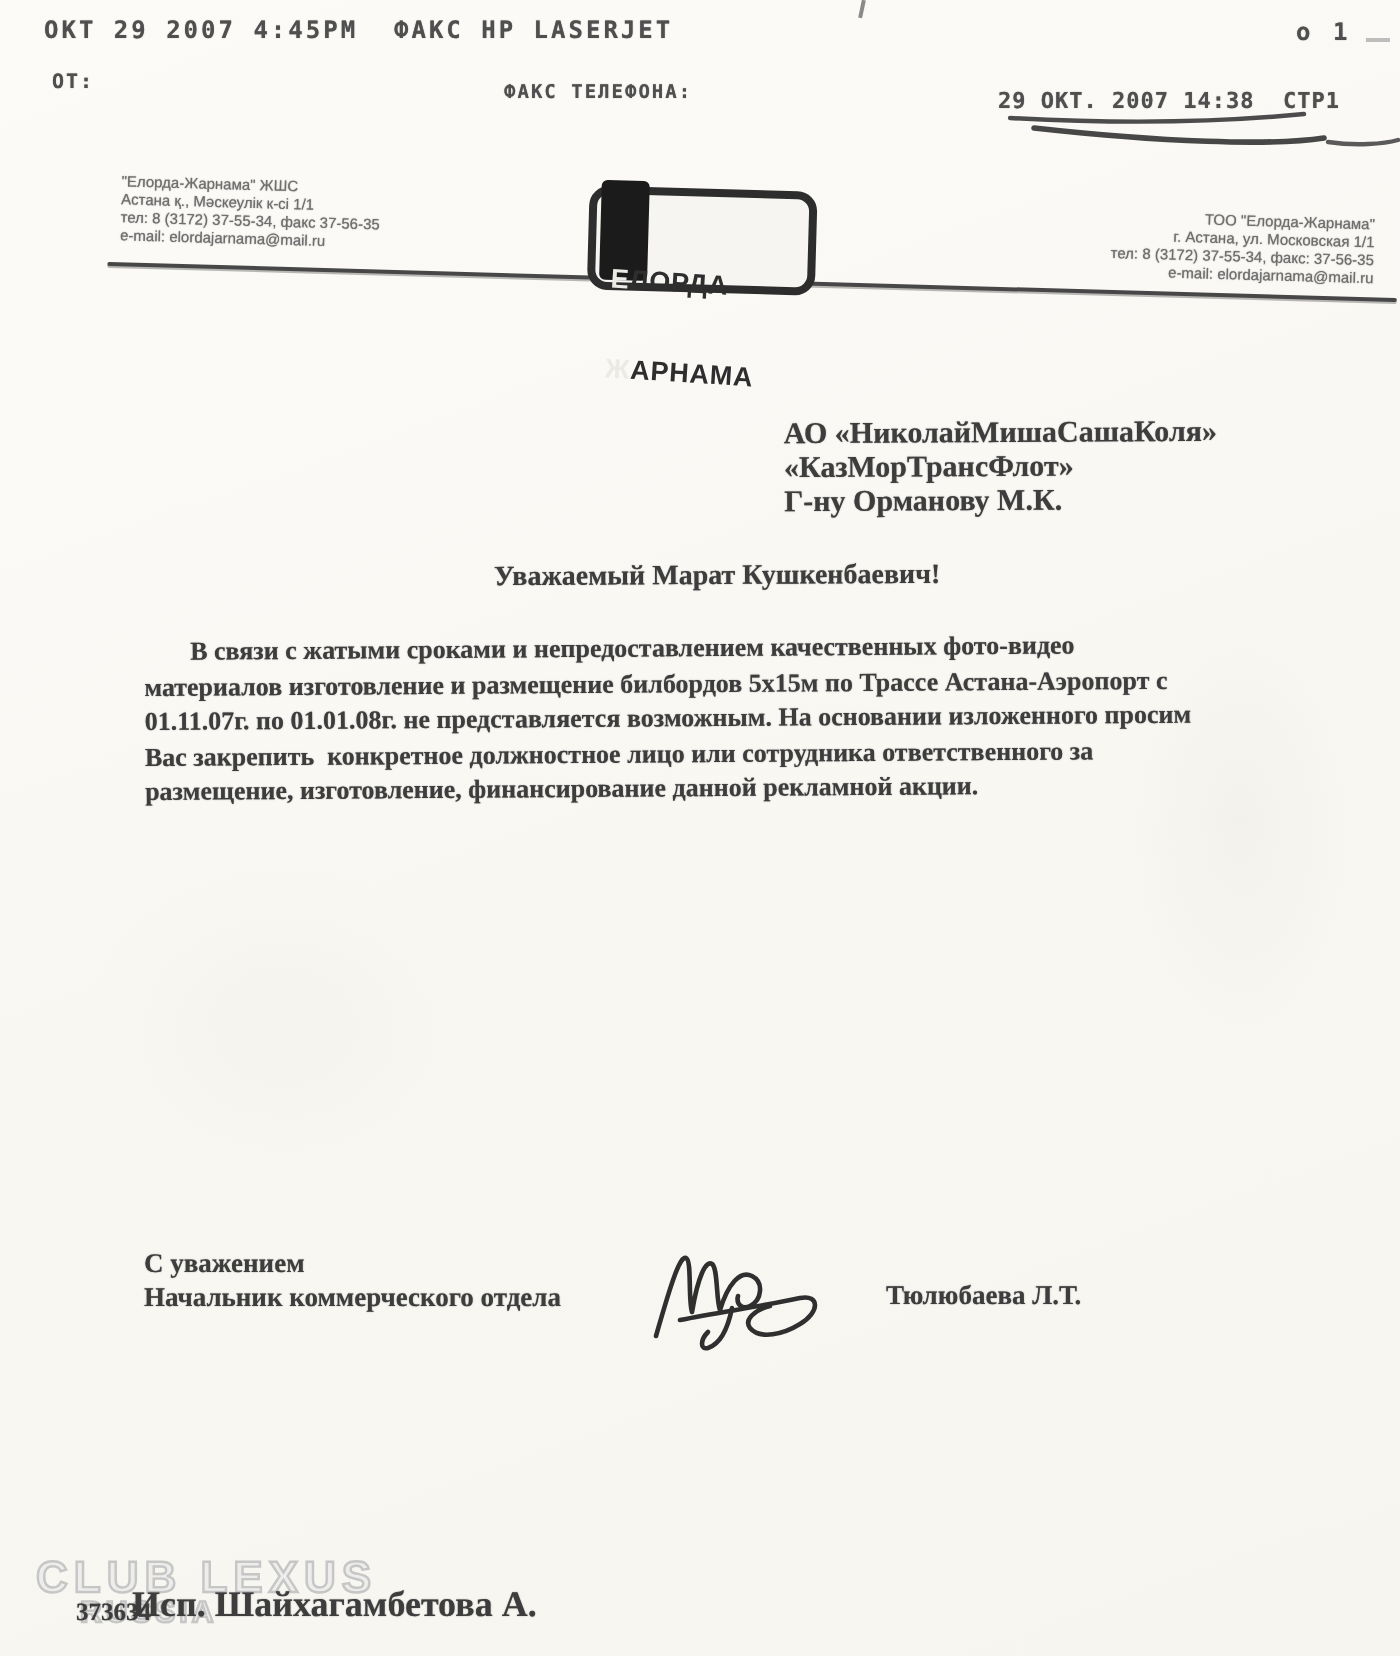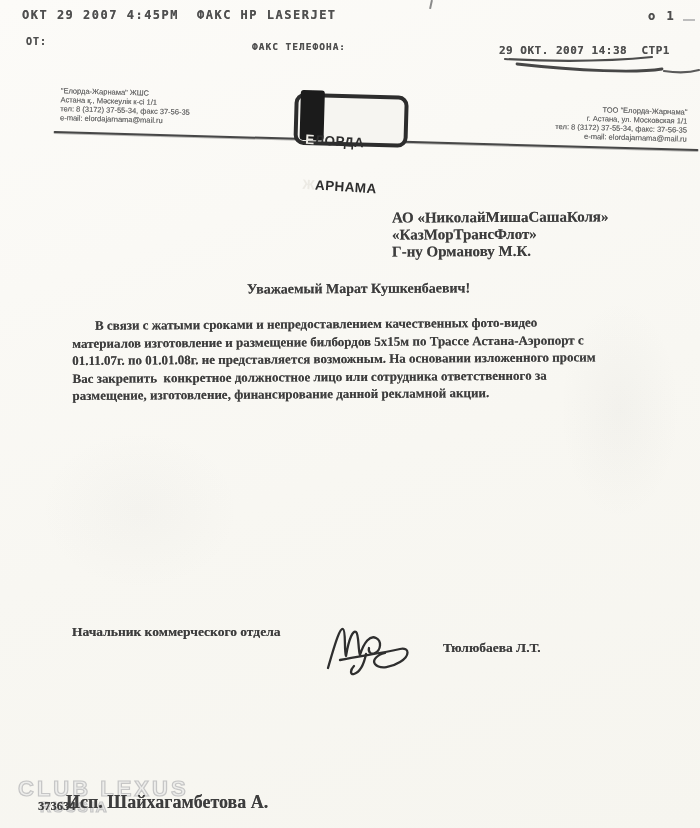--- a/index.html
+++ b/index.html
@@ -123,20 +123,21 @@
 
   <div class="abs" style="left:72px;top:317px;transform:rotate(-0.4deg);transform-origin:0 0;">
     <div class="serif body-line" style="padding-left:23px;">В связи с жатыми сроками и непредоставлением качественных фото-видео</div>
     <div class="serif body-line">материалов изготовление и размещение билбордов 5х15м по Трассе Астана-Аэропорт с</div>
     <div class="serif body-line">01.11.07г. по 01.01.08г. не представляется возможным. На основании изложенного просим</div>
     <div class="serif body-line">Вас закрепить  конкретное должностное лицо или сотрудника ответственного за</div>
     <div class="serif body-line">размещение, изготовление, финансирование данной рекламной акции.</div>
   </div>
 
   <div class="abs" style="left:72px;top:624px;">
+    <div class="serif" style="font-size:13.5px;line-height:16.5px;">С уважением</div>
     <div class="serif" style="font-size:13.5px;line-height:16.5px;">Начальник коммерческого отдела</div>
   </div>
 
   <svg class="abs" style="left:322px;top:620px;" width="100" height="58" viewBox="0 0 100 58">
     <g stroke="#2f2f2f" stroke-width="2.3" fill="none" stroke-linecap="round" stroke-linejoin="round">
       <path d="M6 48 C14 20 18 8 21 9 C24 10 22 30 24 36 C27 18 31 10 34 12 C37 14 36 30 38 35 C42 22 48 15 54 18 C60 21 59 30 53 33 C49 35 46 32 47 28"></path>
       <path d="M18 40 C38 36 60 33 78 29 C88 27 88 36 78 42 C70 47 58 50 53 44 C50 40 55 35 63 33"></path>
       <path d="M44 34 C42 44 38 52 32 54 C28 55 28 50 32 46"></path>
     </g>
   </svg>

